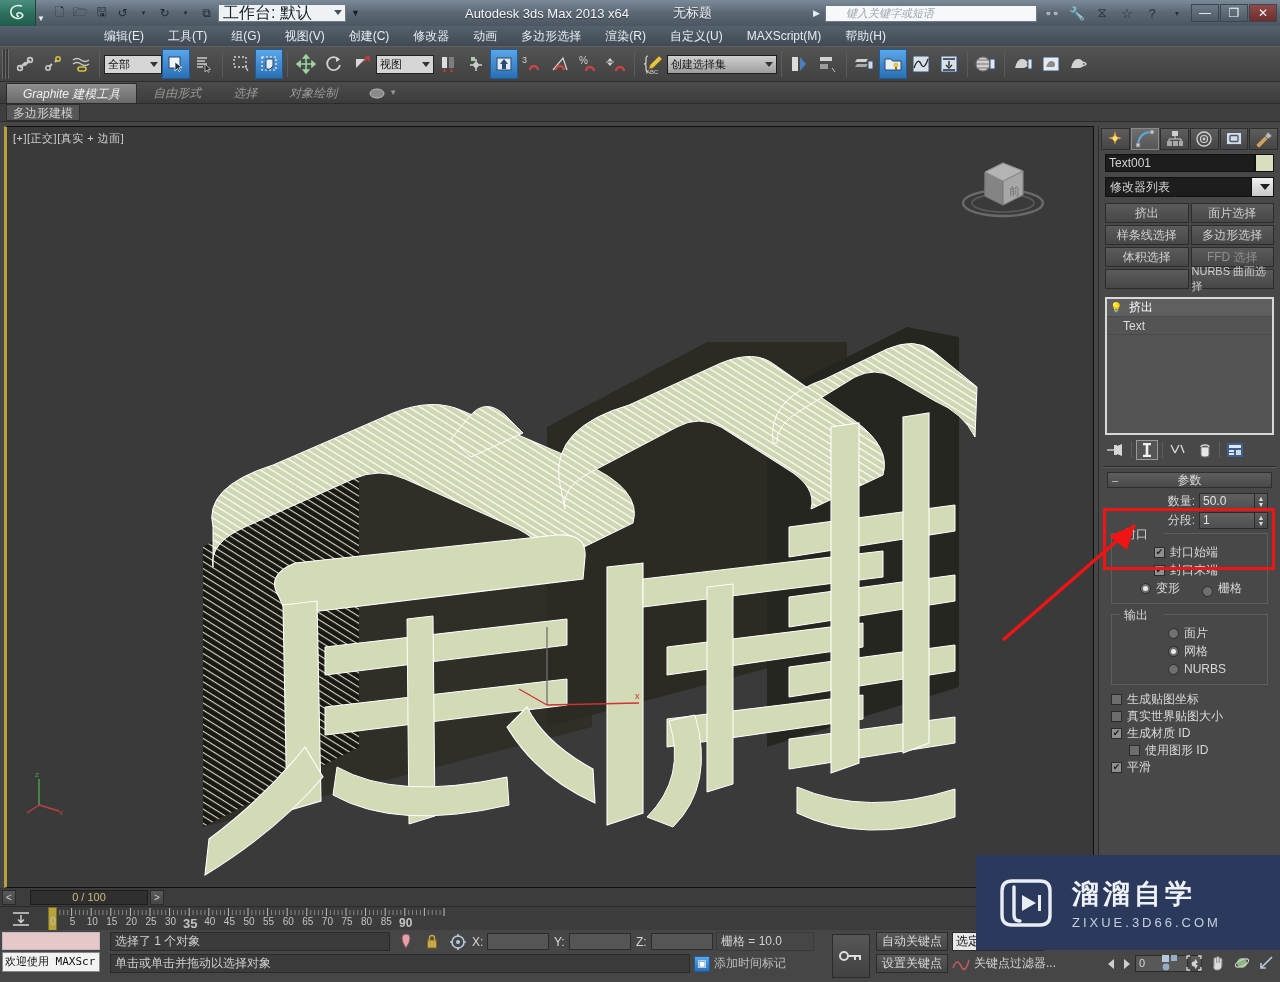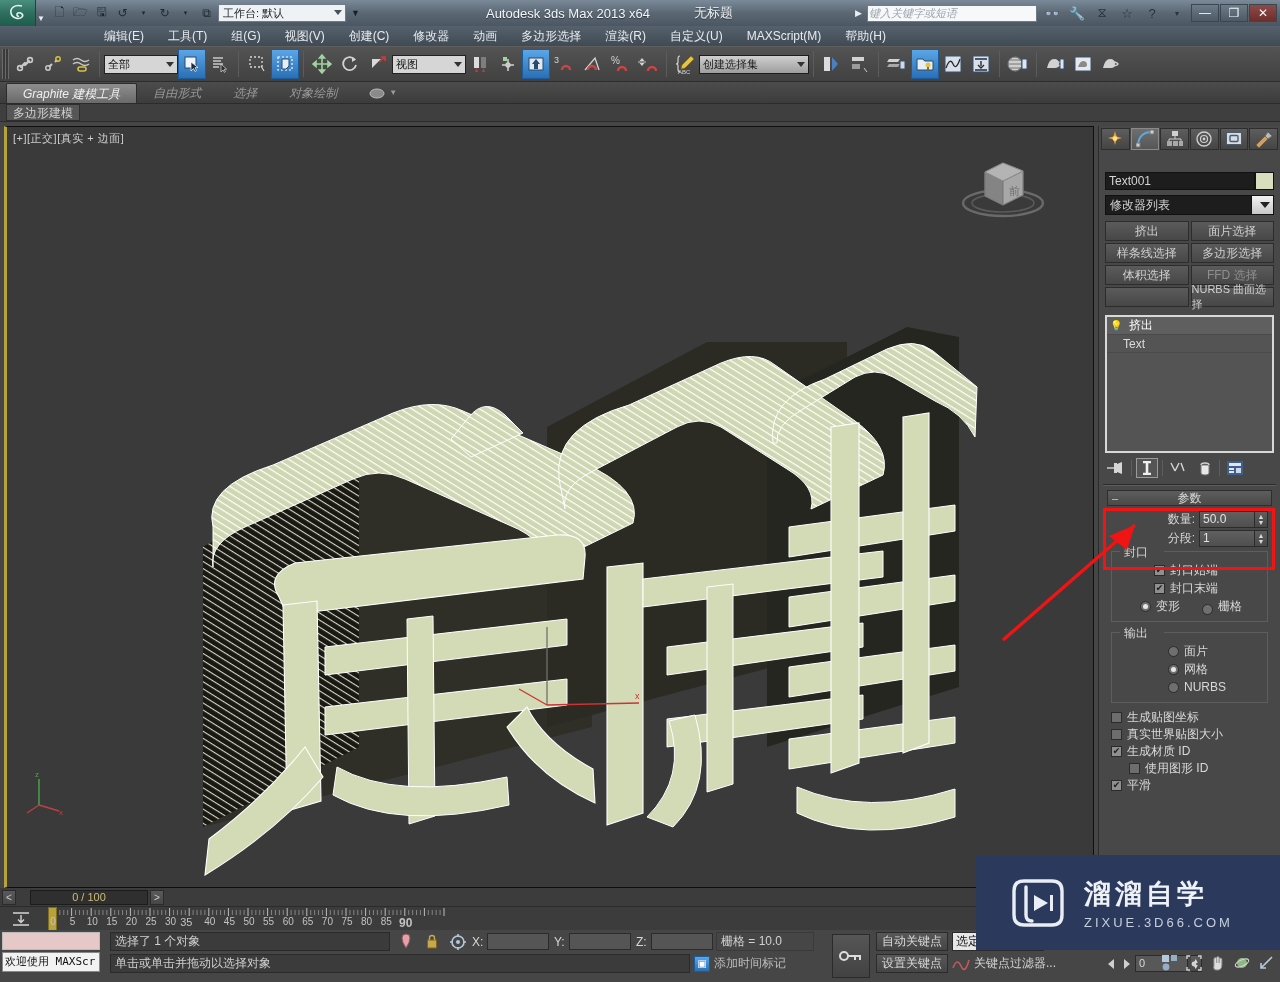--- a/index.html
+++ b/index.html
@@ -27,34 +27,34 @@
   .appcaret{ width:10px;height:26px;display:flex;align-items:flex-end;justify-content:center;color:#e8eef2;font-size:8px;padding-bottom:3px;}
   .qat{ display:flex;align-items:center;gap:2px; padding:0 4px; }
   .qicon{
     width:19px;height:19px; border-radius:2px;
     display:flex;align-items:center;justify-content:center;
     font-size:12px;color:#1c2a33;
   }
   .wsselect{
     display:flex; align-items:center; width:128px;height:18px;
     background:#eef2f5; border:1px solid #707d88; color:#1a2026;
-    font-size:11px; padding-left:4px; position:relative;
+    font-size:16px; padding-left:4px; position:relative;
   }
   .wsselect .arrow{ position:absolute;right:3px;top:5px;border-left:4px solid transparent;border-right:4px solid transparent;border-top:5px solid #46535e;}
   .wsdrop{ margin-left:3px;color:#16202a;font-size:9px; }
   .apptitle{
     flex:1; text-align:left; color:#f2f6f9; font-size:13px;
     text-shadow:0 1px 1px rgba(0,0,0,.45);
     display:flex;align-items:center;justify-content:center;gap:44px;
   }
   .searchwrap{ display:flex;align-items:center;gap:5px; padding-right:4px; }
   .searchplay{ color:#e7eef4; font-size:9px; }
   .searchbox{
-    width:170px;height:17px;background:#f6f8fa;border:1px solid #6f7c87;
-    color:#9aa4ad;font-size:11px;font-style:italic;padding-left:1px;line-height:15px;
+    width:212px;height:17px;background:#f6f8fa;border:1px solid #6f7c87;
+    color:#9aa4ad;font-size:11px;font-style:italic;padding-left:20px;line-height:15px;
   }
   .tbicon{ width:20px;height:18px;display:flex;align-items:center;justify-content:center;color:#26323c;font-size:13px;}
   .wbtns{ display:flex;align-items:center;gap:1px;padding-right:3px; }
   .wbtn{ width:28px;height:18px;display:flex;align-items:center;justify-content:center;
          background:linear-gradient(#6d7b88,#4e5a66); border:1px solid #3c4650; color:#f1f5f8;font-size:12px;}
   .wbtn.close{ background:linear-gradient(#8d4a48,#6e2e2c); }
 
   
   .menubar{
     position:absolute;left:0;top:26px;width:1280px;height:20px;
@@ -72,21 +72,21 @@
   }
   .grip{ width:7px;height:30px;margin:0 2px;
     background:repeating-linear-gradient(90deg,#6a6a6a 0 1px,#3a3a3a 1px 3px); }
   .tbbtn{
     width:28px;height:30px;display:flex;align-items:center;justify-content:center;
     font-size:14px;color:#cfcfcf;position:relative;
   }
   .tbbtn.on{ background:linear-gradient(#5aa6e8,#2a6fb5); border:1px solid #1d5c9c; }
   .tbsep{ width:1px;height:26px;background:#2e2e2e;border-right:1px solid #5c5c5c;margin:0 4px;}
   .tbsel{
-    width:74px;height:19px;background:#d6d6d6;border:1px solid #222;
+    width:58px;height:19px;background:#d6d6d6;border:1px solid #222;
     color:#111;font-size:11px;padding-left:3px;line-height:17px;position:relative;
   }
   .tbsel .arrow{position:absolute;right:3px;top:6px;border-left:4px solid transparent;border-right:4px solid transparent;border-top:5px solid #333;}
   .setsel{ width:110px;height:19px;background:linear-gradient(#cfcfcf,#9e9e9e);
     border:1px solid #1d1d1d;color:#1a1a1a;font-size:11px;padding-left:3px;line-height:17px;position:relative;}
   .setsel .arrow{position:absolute;right:3px;top:6px;border-left:4px solid transparent;border-right:4px solid transparent;border-top:5px solid #333;}
 
   
   .ribbon{
     position:absolute;left:0;top:82px;width:1280px;height:22px;
@@ -117,21 +117,21 @@
 
   
   .cmdpanel{
     position:absolute;left:1098px;top:126px;width:182px;height:800px;
     background:#484848;border-left:1px solid #2b2b2b;
   }
   .cptabs{ display:flex;height:22px;margin:2px 2px 0 2px;gap:1px;}
   .cptab{ flex:1;height:22px;background:linear-gradient(#5d5d5d,#454545);
     border:1px solid #2e2e2e;display:flex;align-items:center;justify-content:center;font-size:12px;}
   .cptab.active{ background:linear-gradient(#6f6f6f,#565656); border-color:#8a8a8a;}
-  .namerow{ display:flex;margin:22px 6px 0 6px;gap:0;align-items:center;}
+  .namerow{ display:flex;margin:4px 6px 0 6px;gap:0;align-items:center;}
   .namefield{ flex:1;height:18px;background:#1d1d1d;border:1px solid #111;
     color:#d4d4d4;font-size:12px;padding-left:3px;line-height:16px;}
   .swatch{ width:19px;height:18px;background:#d9dfbe;border:1px solid #111;}
   .modlistrow{ margin:5px 6px 0 6px;height:20px;background:#1d1d1d;border:1px solid #111;
     position:relative;display:flex;align-items:center;}
   .modlistrow span{ padding-left:4px;font-size:12px;color:#d4d4d4;}
   .modlistrow .dd{ position:absolute;right:0;top:0;width:22px;height:18px;
     background:linear-gradient(#f2f2f2,#c8c8c8);border-left:1px solid #111;
     display:flex;align-items:center;justify-content:center;}
   .modlistrow .dd i{ border-left:5px solid transparent;border-right:5px solid transparent;border-top:6px solid #222;display:block;}
@@ -229,21 +229,21 @@
   .navframe{ position:absolute;left:1000px;top:24px;width:96px;height:19px;display:flex;align-items:center;gap:3px;}
   .numfield{ width:60px;height:17px;background:#585858;border:1px solid #2b2b2b;color:#d8d8d8;
     font-size:11px;padding-left:3px;line-height:15px;}
   .navicons{ position:absolute;right:4px;top:2px;display:flex;gap:4px;}
   .navicons2{ position:absolute;right:4px;top:24px;display:flex;gap:4px;}
   .nv{ width:20px;height:18px;display:flex;align-items:center;justify-content:center;font-size:12px;color:#cfcfcf;}
 
   
   .watermark{
     position:absolute;left:976px;top:855px;width:304px;height:95px;
-    background:#2b3a5c;display:flex;align-items:center;gap:14px;padding-left:34px;z-index:40;
+    background:#2b3a5c;display:flex;align-items:center;gap:14px;padding-left:22px;z-index:40;
   }
   .wmtext{ display:flex;flex-direction:column;gap:3px;}
   .wmcn{ color:#eef1f6;font-size:27px;letter-spacing:4px;font-weight:bold;}
   .wmen{ color:#c6cedd;font-size:13px;letter-spacing:3px;}
 </style>
 </head>
 <body>
 
 <div id="app">
 
@@ -989,21 +989,21 @@
     </svg>
     <div style="position:absolute;left:48px;top:0;width:9px;height:24px;background:#b8a23c;border:1px solid #7e6e1e;"></div>
     <div id="rulerlabels" style="position:absolute;left:0;top:9px;width:1098px;height:14px;">
         <div style="position: absolute; left: 43px; top: 0px; width: 20px; text-align: center; font-size: 10px; color: rgb(194, 194, 194);">0</div>
         <div style="position: absolute; left: 62.6px; top: 0px; width: 20px; text-align: center; font-size: 10px; color: rgb(194, 194, 194);">5</div>
         <div style="position: absolute; left: 82.2px; top: 0px; width: 20px; text-align: center; font-size: 10px; color: rgb(194, 194, 194);">10</div>
         <div style="position: absolute; left: 101.8px; top: 0px; width: 20px; text-align: center; font-size: 10px; color: rgb(194, 194, 194);">15</div>
         <div style="position: absolute; left: 121.4px; top: 0px; width: 20px; text-align: center; font-size: 10px; color: rgb(194, 194, 194);">20</div>
         <div style="position: absolute; left: 141px; top: 0px; width: 20px; text-align: center; font-size: 10px; color: rgb(194, 194, 194);">25</div>
         <div style="position: absolute; left: 160.6px; top: 0px; width: 20px; text-align: center; font-size: 10px; color: rgb(194, 194, 194);">30</div>
-        <div style="position: absolute; left: 180.2px; top: 0px; width: 20px; font-size: 11px; color: rgb(194, 194, 194);">35</div>
+        <div style="position: absolute; left: 180.2px; top: 0px; width: 20px; text-align: center; font-size: 13px; color: rgb(194, 194, 194); font-weight: bold;">35</div>
         <div style="position: absolute; left: 199.8px; top: 0px; width: 20px; text-align: center; font-size: 10px; color: rgb(194, 194, 194);">40</div>
         <div style="position: absolute; left: 219.4px; top: 0px; width: 20px; text-align: center; font-size: 10px; color: rgb(194, 194, 194);">45</div>
         <div style="position: absolute; left: 239px; top: 0px; width: 20px; text-align: center; font-size: 10px; color: rgb(194, 194, 194);">50</div>
         <div style="position: absolute; left: 258.6px; top: 0px; width: 20px; text-align: center; font-size: 10px; color: rgb(194, 194, 194);">55</div>
         <div style="position: absolute; left: 278.2px; top: 0px; width: 20px; text-align: center; font-size: 10px; color: rgb(194, 194, 194);">60</div>
         <div style="position: absolute; left: 297.8px; top: 0px; width: 20px; text-align: center; font-size: 10px; color: rgb(194, 194, 194);">65</div>
         <div style="position: absolute; left: 317.4px; top: 0px; width: 20px; text-align: center; font-size: 10px; color: rgb(194, 194, 194);">70</div>
         <div style="position: absolute; left: 337px; top: 0px; width: 20px; text-align: center; font-size: 10px; color: rgb(194, 194, 194);">75</div>
         <div style="position: absolute; left: 356.6px; top: 0px; width: 20px; text-align: center; font-size: 10px; color: rgb(194, 194, 194);">80</div>
         <div style="position: absolute; left: 376.2px; top: 0px; width: 20px; text-align: center; font-size: 10px; color: rgb(194, 194, 194);">85</div>

